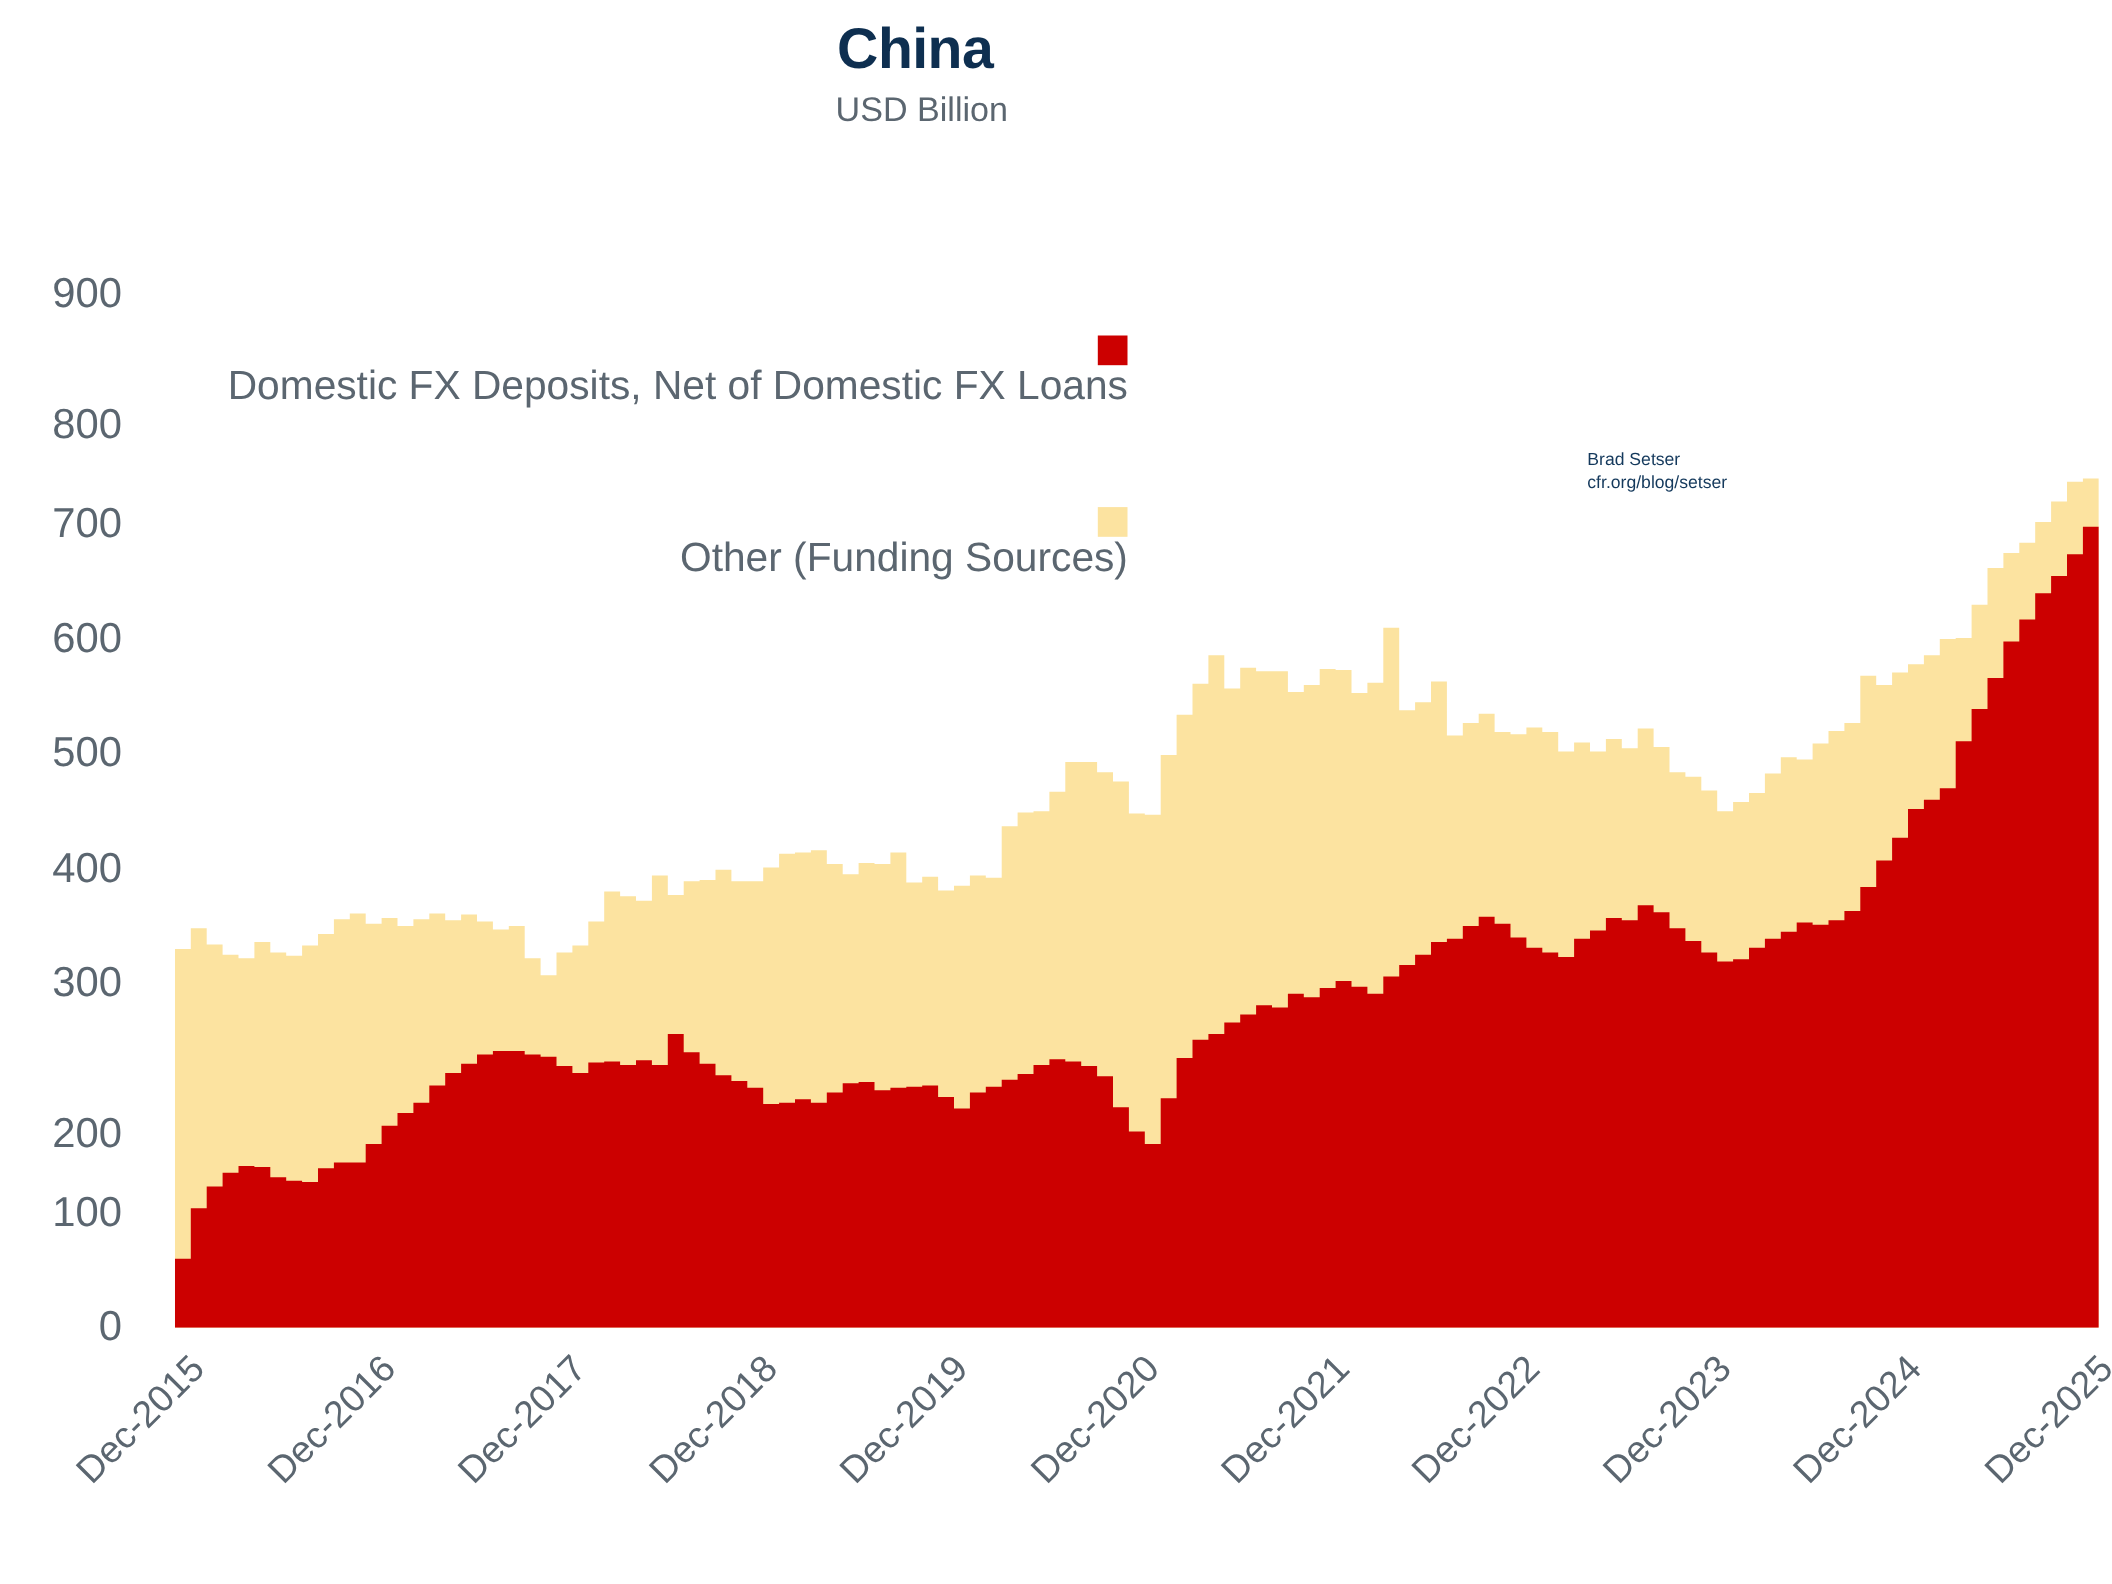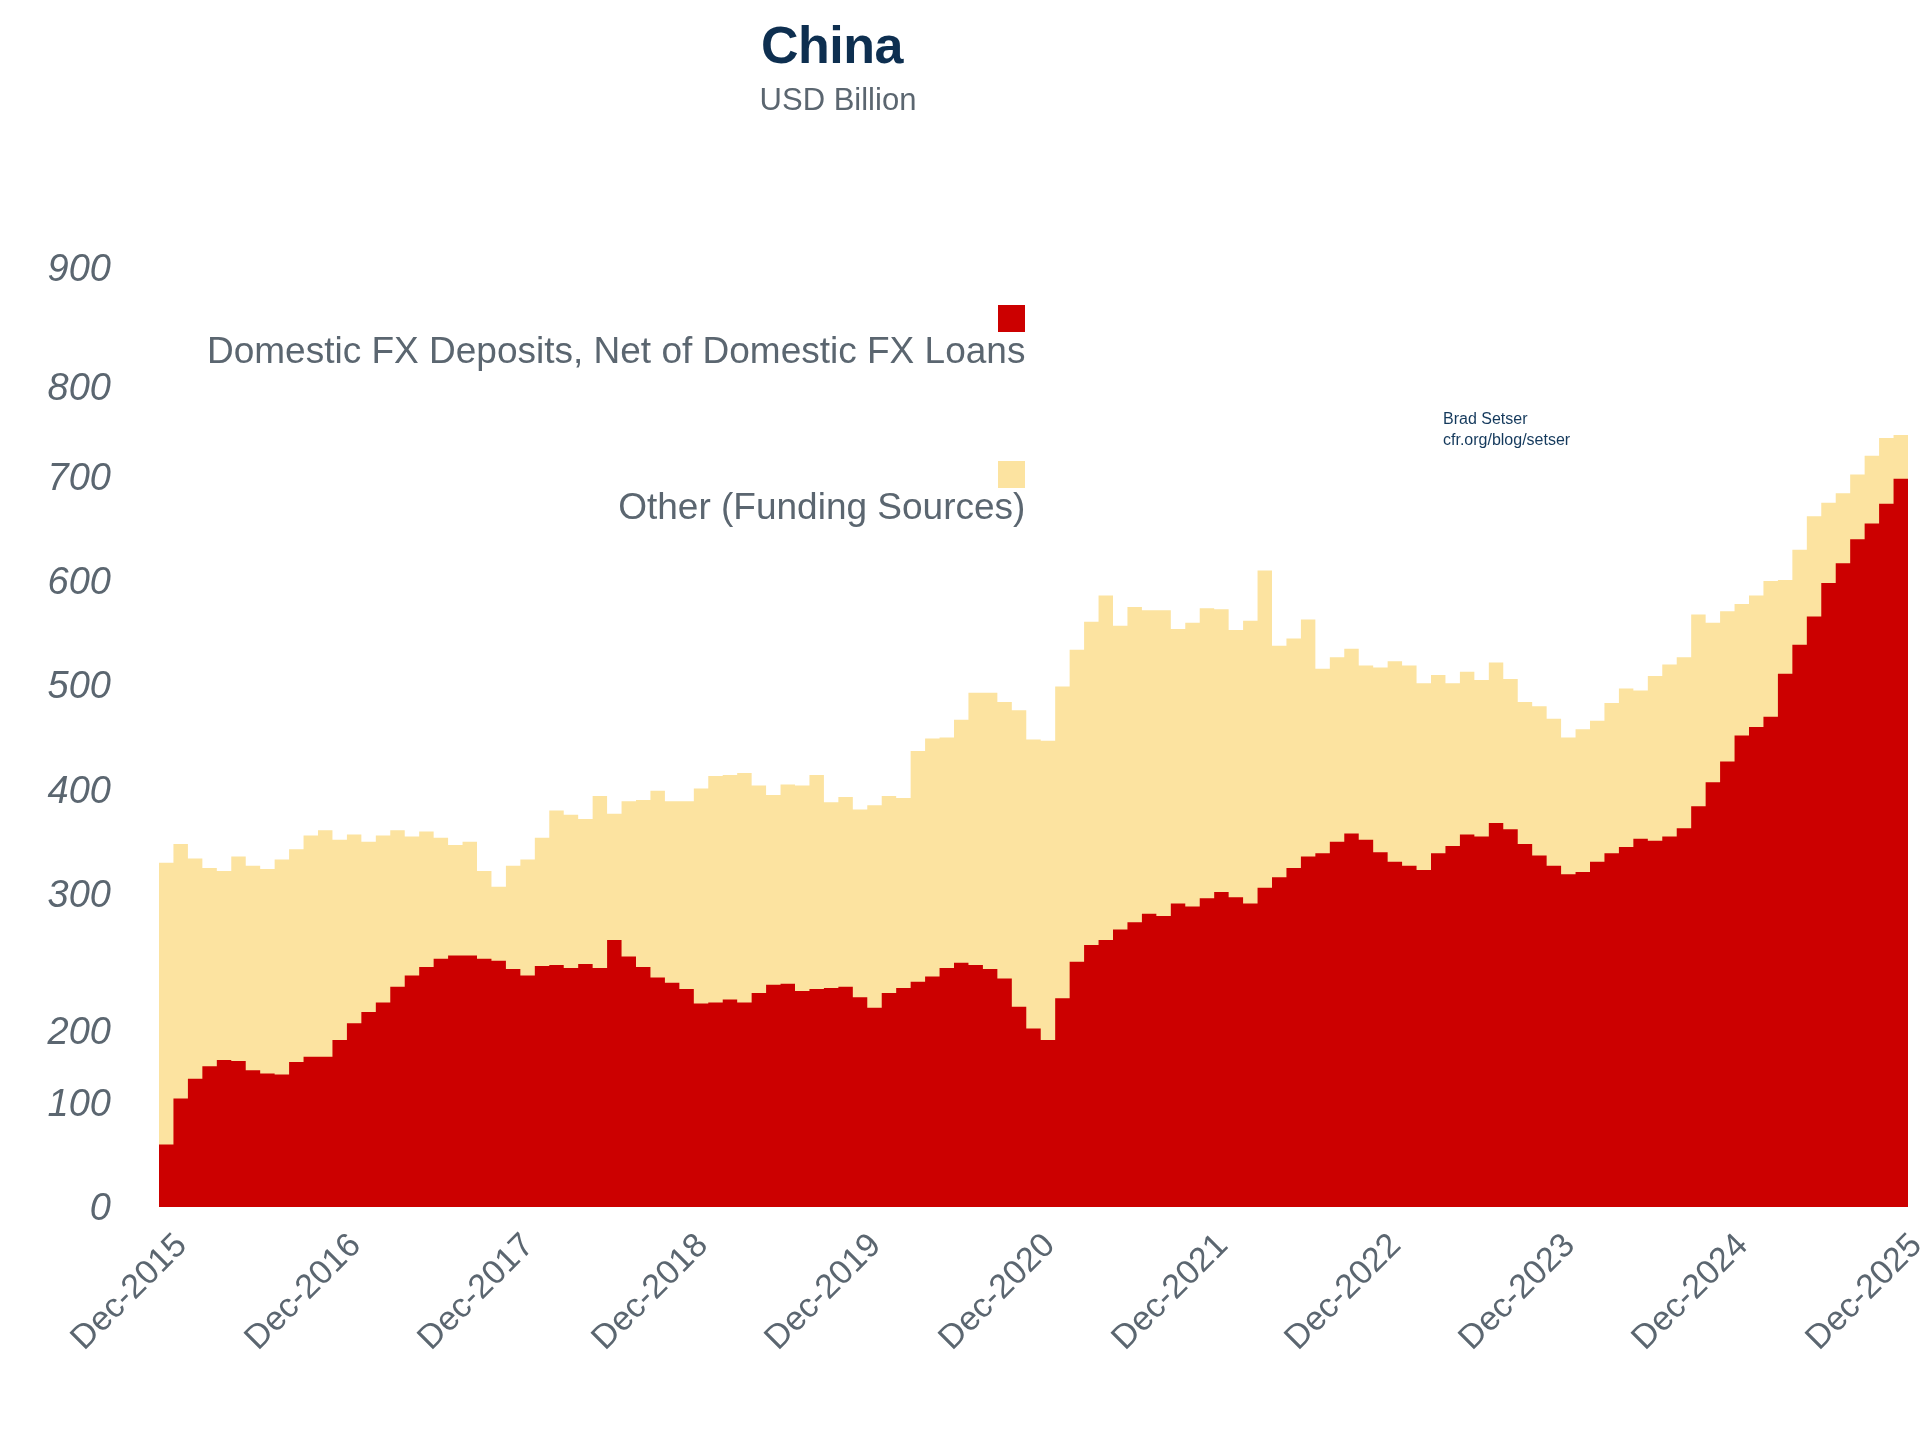--- a/index.html
+++ b/index.html
@@ -110,21 +110,20 @@
     height: 939px;
     z-index: 4;
   }
   .y-tick {
     position: absolute;
     right: 22px;
     transform: translateY(-50%);
     font-size: 38px;
     color: #5b6670;
     white-space: nowrap;
-    font-style: italic;
   }
 
   
   .x-axis {
     position: absolute;
     left: 159px;
     top: 1207px;
     width: 1749px;
     height: 233px;
     z-index: 4;

